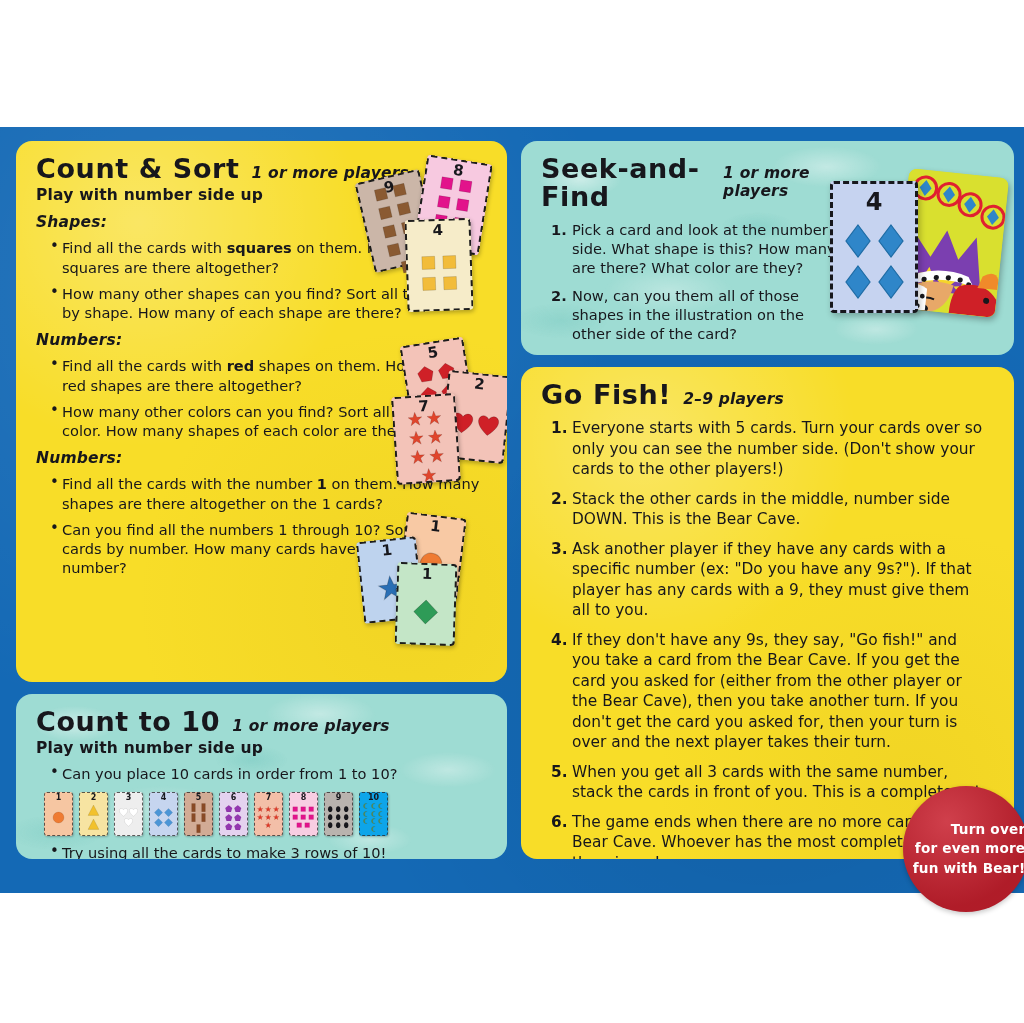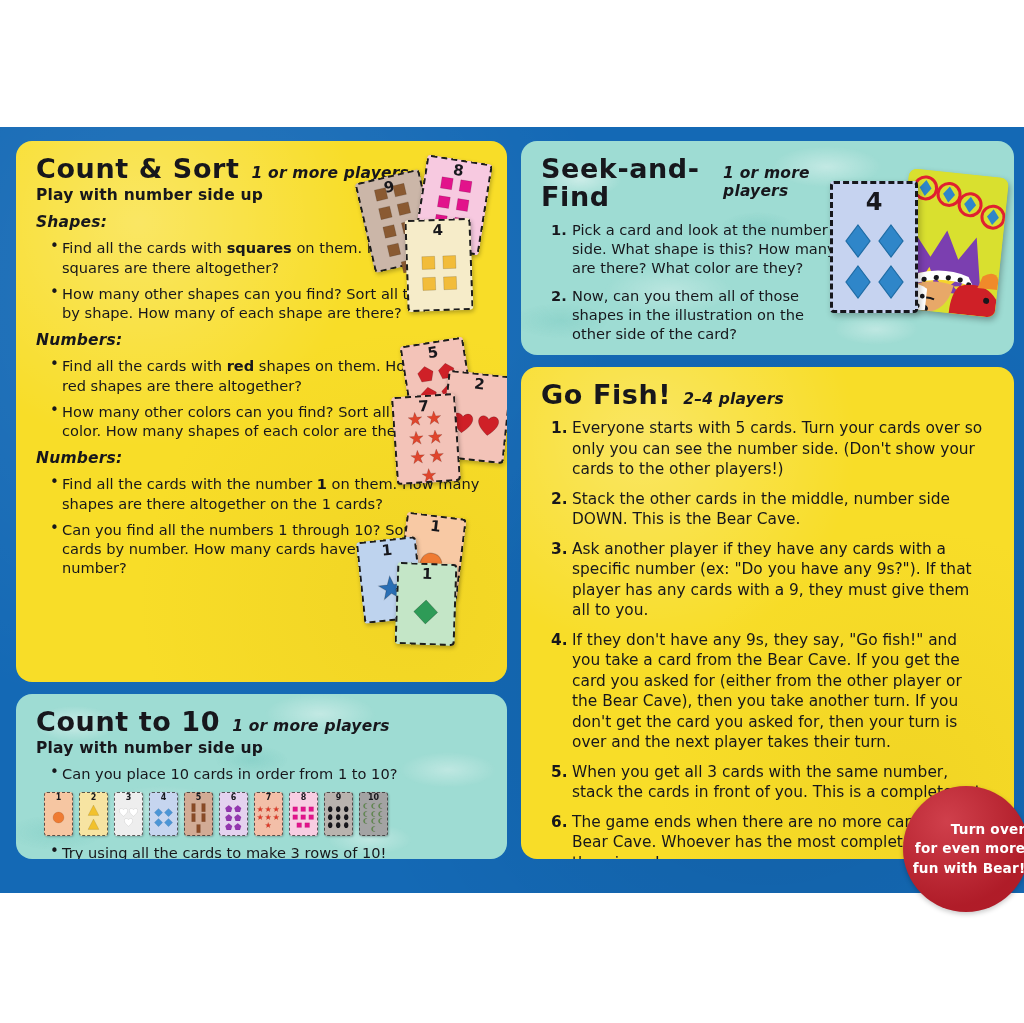--- a/index.html
+++ b/index.html
@@ -491,21 +491,21 @@
               <path d="M12 1 C17 1 20 6 20 12 C20 18 17 23 12 23 C7 23 4 18 4 12 C4 6 7 1 12 1 Z" fill="#17171c" stroke="rgba(0,0,0,.22)" stroke-width="0.9"></path>
             </svg>
             <svg width="6.4" height="6.4" viewBox="0 0 24 24">
               <path d="M12 1 C17 1 20 6 20 12 C20 18 17 23 12 23 C7 23 4 18 4 12 C4 6 7 1 12 1 Z" fill="#17171c" stroke="rgba(0,0,0,.22)" stroke-width="0.9"></path>
             </svg>
             <svg width="6.4" height="6.4" viewBox="0 0 24 24">
               <path d="M12 1 C17 1 20 6 20 12 C20 18 17 23 12 23 C7 23 4 18 4 12 C4 6 7 1 12 1 Z" fill="#17171c" stroke="rgba(0,0,0,.22)" stroke-width="0.9"></path>
             </svg>
           </div>
         </div>
-        <div class="tcard" style="background: #a3a3a3;">
+        <div class="tcard" style="background: #0ea5e9;">
           <div class="tn">10</div>
           <div class="tg">
             <svg width="6" height="6" viewBox="0 0 24 24">
               <path d="M17 2 A11 11 0 1 0 17 22 A8.5 8.5 0 1 1 17 2 Z" fill="#5d8a4a" stroke="rgba(0,0,0,.22)" stroke-width="0.9"></path>
             </svg>
             <svg width="6" height="6" viewBox="0 0 24 24">
               <path d="M17 2 A11 11 0 1 0 17 22 A8.5 8.5 0 1 1 17 2 Z" fill="#5d8a4a" stroke="rgba(0,0,0,.22)" stroke-width="0.9"></path>
             </svg>
             <svg width="6" height="6" viewBox="0 0 24 24">
               <path d="M17 2 A11 11 0 1 0 17 22 A8.5 8.5 0 1 1 17 2 Z" fill="#5d8a4a" stroke="rgba(0,0,0,.22)" stroke-width="0.9"></path>
@@ -618,21 +618,21 @@
             </svg>
         </div>
       </div>
     </div>
   </section>
 
   <section class="panel yellow" id="p-gofish">
     <div class="pad" style="padding-right:26px;">
       <div class="titleline">
         <h2 class="title">Go Fish!</h2>
-        <span class="players">2–4 players</span>
+        <span class="players">2–9 players</span>
       </div>
       <ol class="steps" style="margin-top:1px;">
         <li>Everyone starts with 5 cards. Turn your cards over so only you can see the number side. (Don't show your cards to the other players!)</li>
         <li>Stack the other cards in the middle, number side DOWN. This is the Bear Cave.</li>
         <li>Ask another player if they have any cards with a specific number (ex: "Do you have any 9s?"). If that player has any cards with a 9, they must give them all to you.</li>
         <li>If they don't have any 9s, they say, "Go fish!" and you take a card from the Bear Cave. If you get the card you asked for (either from the other player or the Bear Cave), then you take another turn. If you don't get the card you asked for, then your turn is over and the next player takes their turn.</li>
         <li>When you get all 3 cards with the same number, stack the cards in front of you. This is a complete set.</li>
         <li>The game ends when there are no more cards in the Bear Cave. Whoever has the most complete sets is the winner!</li>
       </ol>
 

